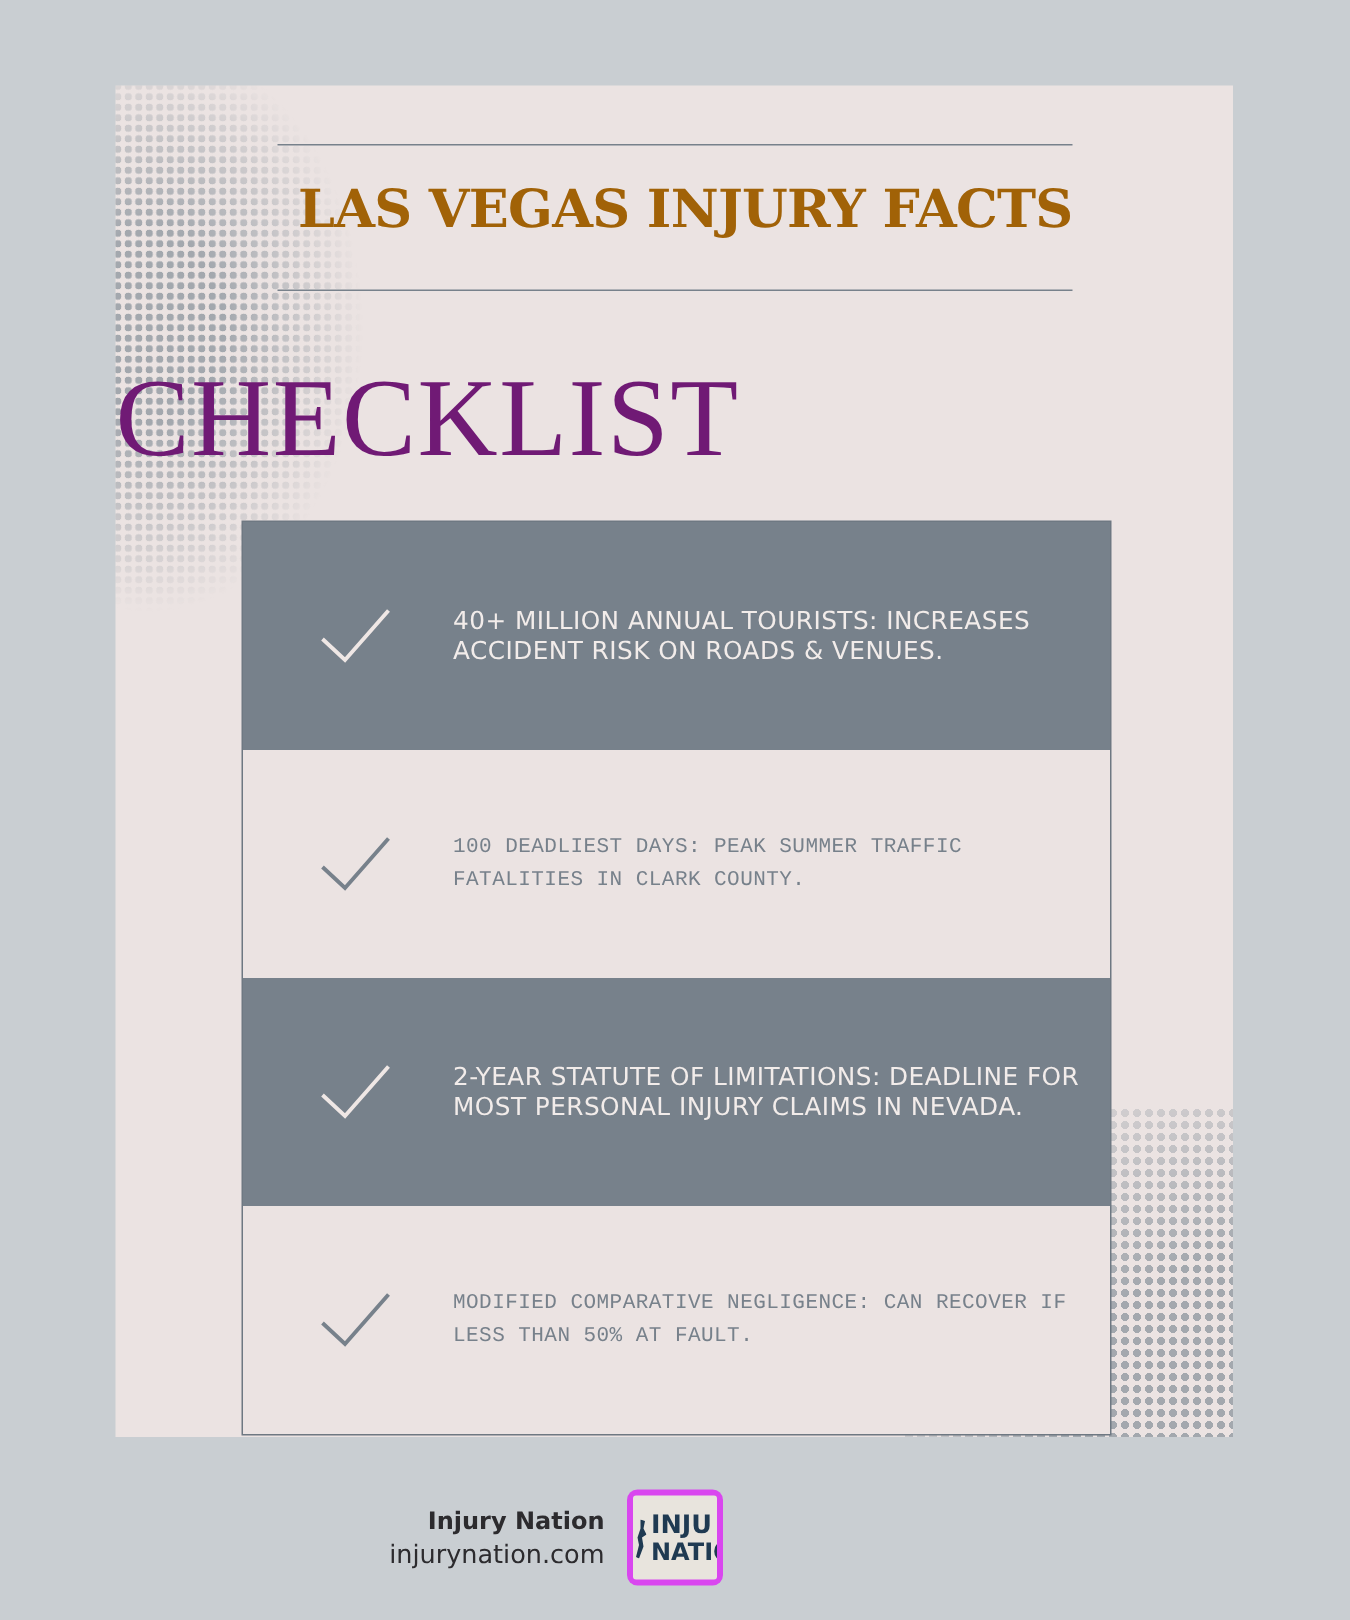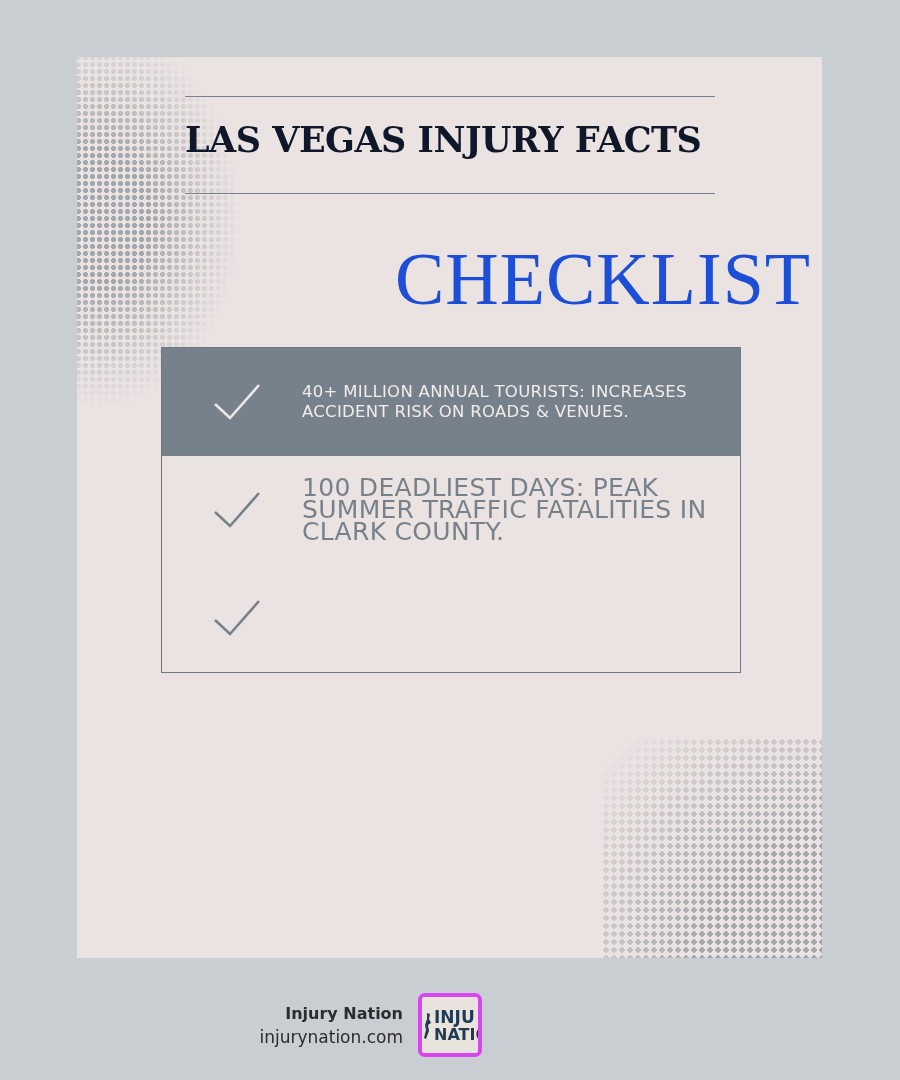--- a/index.html
+++ b/index.html
@@ -38,44 +38,44 @@
   .rule {
     position: absolute;
     left: 108px; width: 530px; height: 1px;
     background: #77818b;
   }
   .rule.top { top: 39px; }
   .rule.bottom { top: 136px; }
   .subtitle {
     position: absolute;
     left: 108px; width: 530px; top: 62px;
-    text-align: left;
+    text-align: right;
     font-family: "DejaVu Serif", serif;
     font-weight: bold;
     font-size: 35px;
     letter-spacing: -0.5px;
-    color: #0f172a;
+    color: #a16207;
   }
   .title {
     position: absolute;
     left: 0; width: 734px; top: 180px;
-    text-align: right;
+    text-align: left;
     font-family: "Liberation Serif", serif;
     font-size: 74px;
     letter-spacing: 1px;
-    color: #1d4ed8;
+    color: #701a75;
   }
   .checklist {
     position: absolute;
     left: 84px; top: 290px;
     width: 578px;
     border: 1px solid #6e7882;
   }
   .row {
-    height: 108px;
+    height: 152px;
     display: flex;
     align-items: center;
     box-sizing: border-box;
   }
   .row.dark { background: #77818b; color: #f2ecea; }
   .row.light { background: #ebe3e2; color: #77818b; }
   .row .check {
     width: 140px; flex: none;
     display: flex; justify-content: center;
     padding-left: 10px;
@@ -83,21 +83,21 @@
   }
   .row .check svg { width: 50px; height: 40px; }
   .row .text {
     flex: 1;
     font-family: "DejaVu Sans", sans-serif;
     font-size: 16.5px;
     line-height: 20px;
     letter-spacing: 0.3px;
     padding-right: 20px;
   }
-  .row.light .text { font-size: 25px; line-height: 22px; }
+  .row.light .text { font-size: 14px; line-height: 22px; font-family: Liberation Mono, monospace; }
   .footer {
     position: absolute;
     left: 0; top: 993px; width: 900px; height: 64px;
   }
   .brand-name {
     position: absolute;
     right: 497px; top: 11px;
     font-family: "DejaVu Sans", sans-serif;
     font-weight: bold;
     font-size: 16px;
@@ -167,26 +167,35 @@
       <div class="text">40+ MILLION ANNUAL TOURISTS: INCREASES ACCIDENT RISK ON ROADS &amp; VENUES.</div>
     </div>
     <div class="row light">
       <div class="check">
         <svg viewBox="0 0 50 40">
             <polyline points="3,22 18,36 47,3" fill="none" stroke="#77818b" stroke-width="2.6"></polyline>
           </svg>
       </div>
       <div class="text">100 DEADLIEST DAYS: PEAK SUMMER TRAFFIC FATALITIES IN CLARK COUNTY.</div>
     </div>
+    <div class="row dark">
+      <div class="check">
+        <svg viewBox="0 0 50 40">
+            <polyline points="3,22 18,36 47,3" fill="none" stroke="#efe7e5" stroke-width="2.6"></polyline>
+          </svg>
+      </div>
+      <div class="text">2-YEAR STATUTE OF LIMITATIONS: DEADLINE FOR MOST PERSONAL INJURY CLAIMS IN NEVADA.</div>
+    </div>
     <div class="row light">
       <div class="check">
         <svg viewBox="0 0 50 40">
             <polyline points="3,22 18,36 47,3" fill="none" stroke="#77818b" stroke-width="2.6"></polyline>
           </svg>
       </div>
+      <div class="text">MODIFIED COMPARATIVE NEGLIGENCE: CAN RECOVER IF LESS THAN 50% AT FAULT.</div>
     </div>
   </div>
 </div>
 
 <div class="footer">
   <div class="brand-name">Injury Nation</div>
   <div class="brand-url">injurynation.com</div>
   <div class="logo-box">
     <div class="logo-inner">
       <svg class="logo-figure" viewBox="0 0 7 26">

